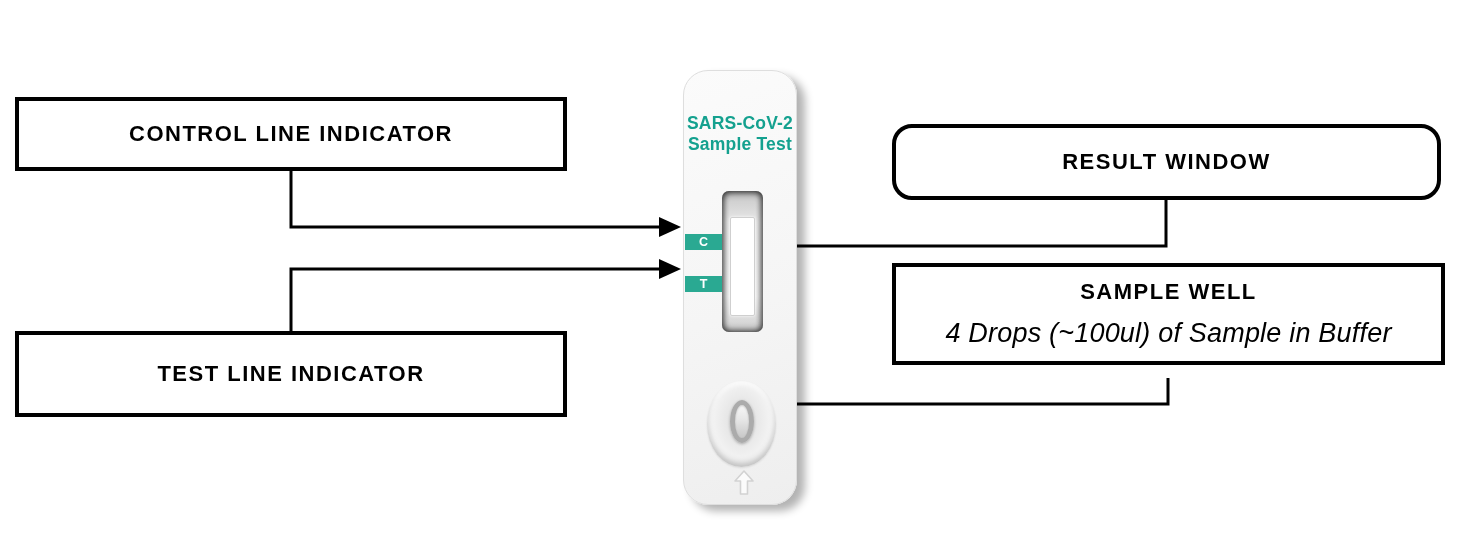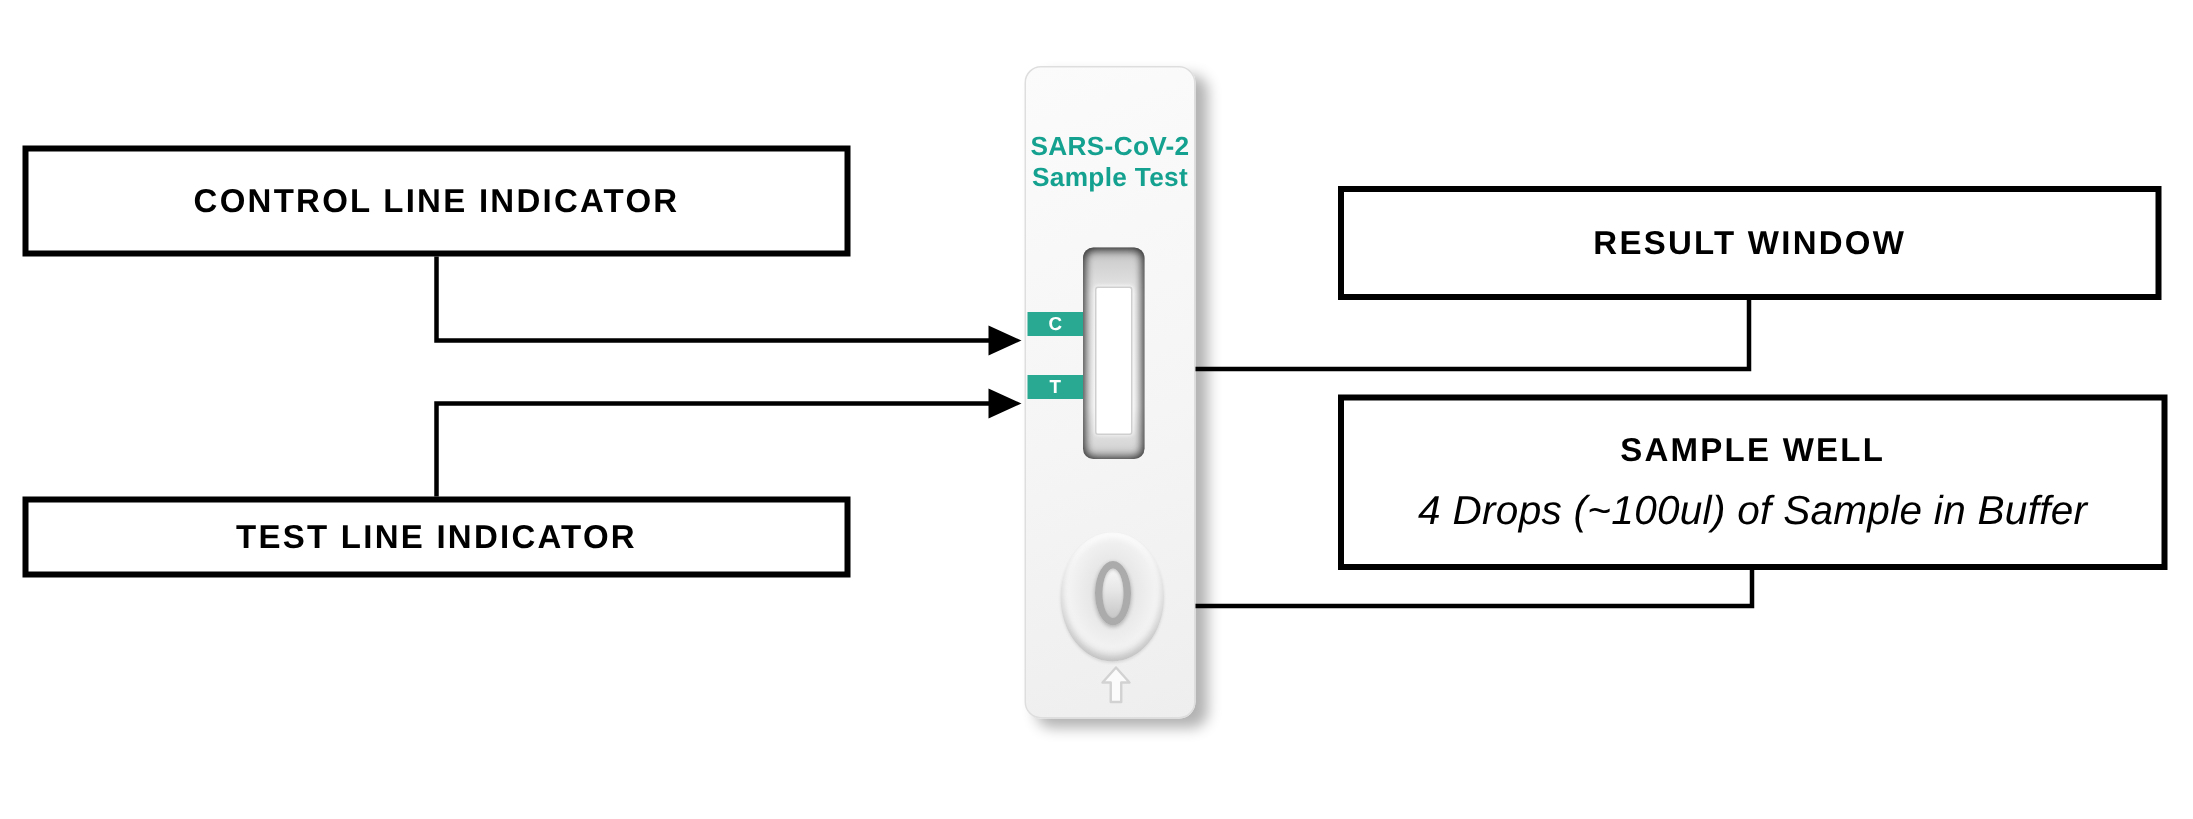--- a/index.html
+++ b/index.html
@@ -20,28 +20,28 @@
   .arrowhead{fill:var(--connector-black);stroke:none;}
   
   .label-box{
     position:absolute;background:#ffffff;border:4px solid var(--callout-border);
     display:flex;flex-direction:column;align-items:center;justify-content:center;
     box-sizing:border-box;color:#000;text-align:center;
   }
   .callout-title{font-weight:bold;font-size:22px;letter-spacing:1.5px;line-height:1.15;}
   .callout-subtitle{font-style:italic;font-weight:normal;font-size:27px;letter-spacing:0.2px;line-height:1.15;}
   .box-control{left:15px;top:97px;width:552px;height:74px;}
-  .box-test{left:15px;top:331px;width:552px;height:54px;}
-  .box-result{left:892px;top:124px;width:549px;height:76px;}
-  .box-sample{left:892px;top:263px;width:553px;height:117px;gap:13px;}
+  .box-test{left:15px;top:331px;width:552px;height:86px;}
+  .box-result{left:892px;top:124px;width:549px;height:76px;border-radius:20px;}
+  .box-sample{left:892px;top:263px;width:553px;height:102px;gap:13px;}
   
   .cassette{
-    position:absolute;left:683px;top:44px;width:114px;height:435px;
+    position:absolute;left:683px;top:70px;width:114px;height:435px;
     background:linear-gradient(160deg,#fbfbfb 0%,#f5f5f5 55%,#eeeeee 100%);
-    border:1px solid #dedede;border-radius:11px;box-sizing:border-box;
+    border:1px solid #dedede;border-radius:25px;box-sizing:border-box;
     box-shadow:8px 6px 9px rgba(0,0,0,0.30);
   }
   .cassette-title{
     position:absolute;left:0;top:42px;width:100%;text-align:center;
     color:var(--cassette-title-teal);font-weight:bold;font-size:17.5px;line-height:21px;
     letter-spacing:0.2px;
   }
   .result-window{
     position:absolute;left:38px;top:120px;width:41px;height:141px;
     background:linear-gradient(180deg,#c6c6c6 0%,#e7e7e7 22%,#efefef 75%,#cfcfcf 100%);

